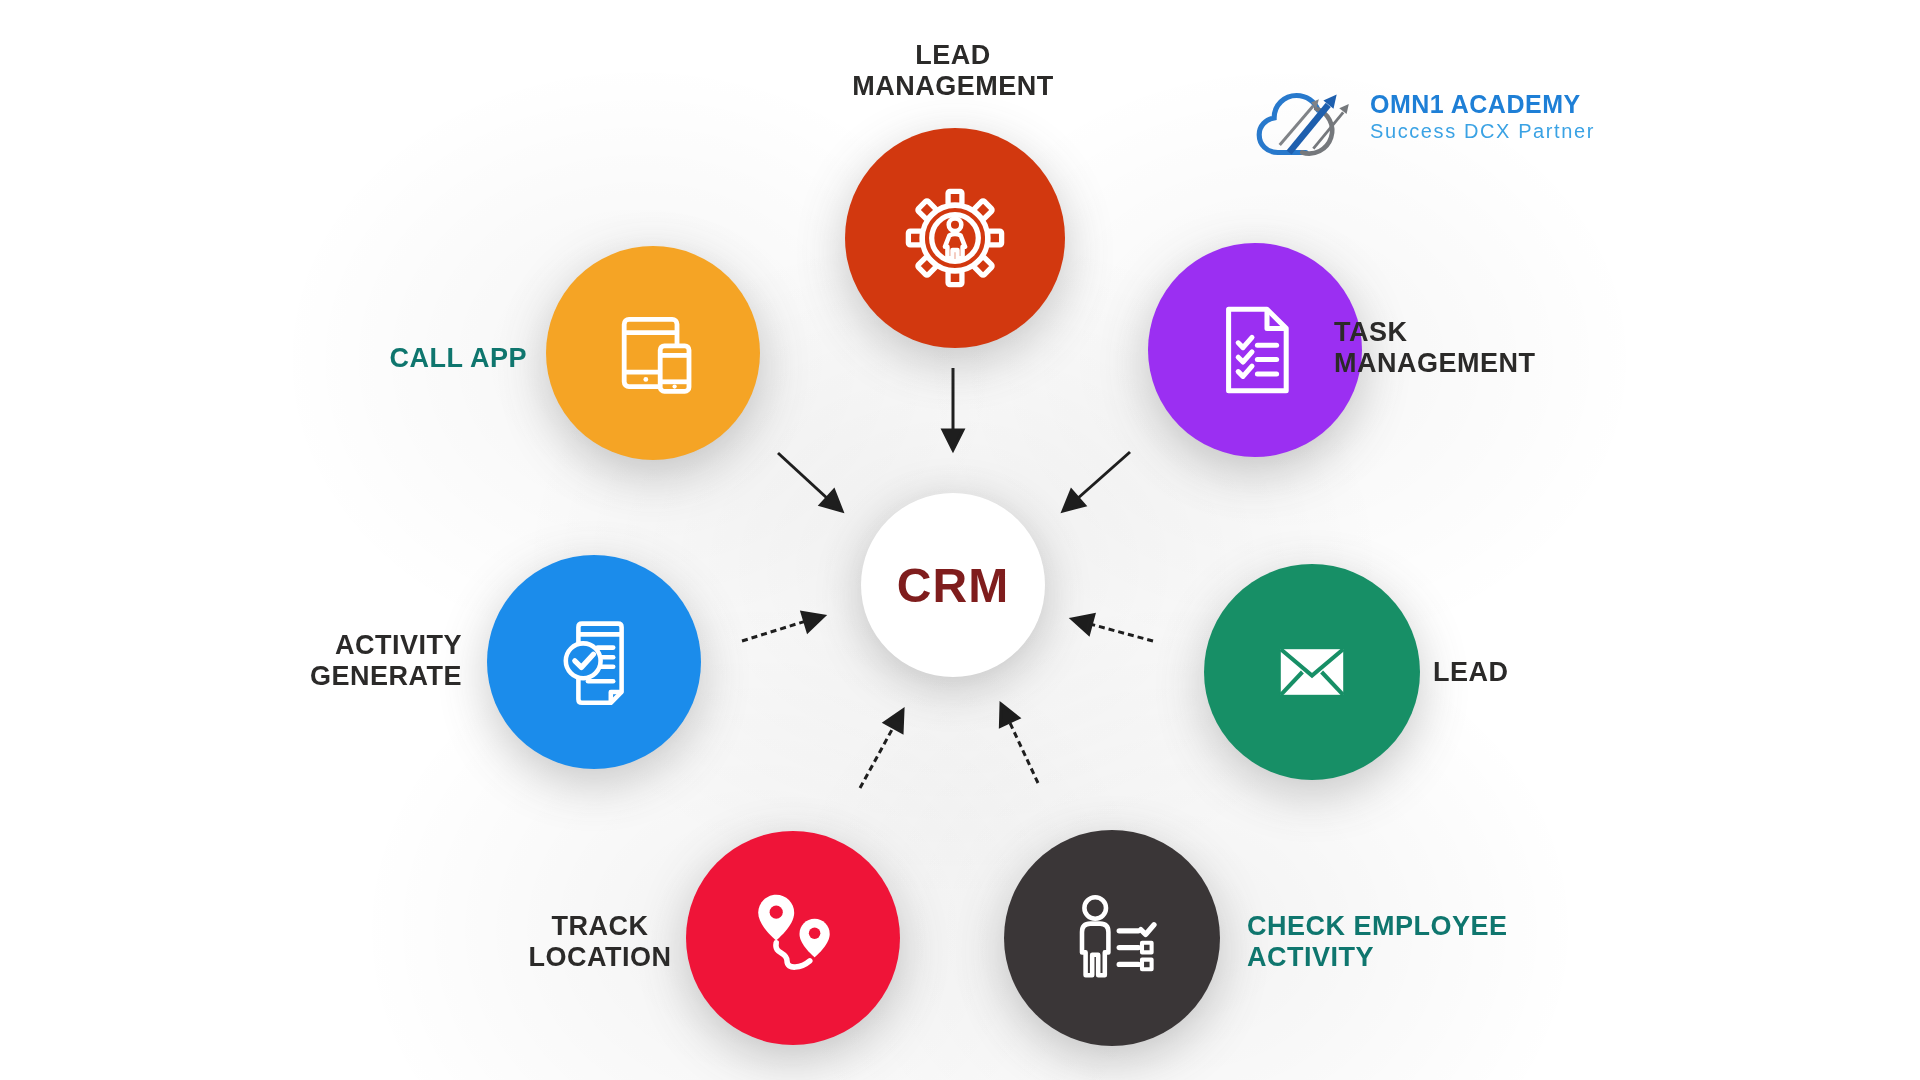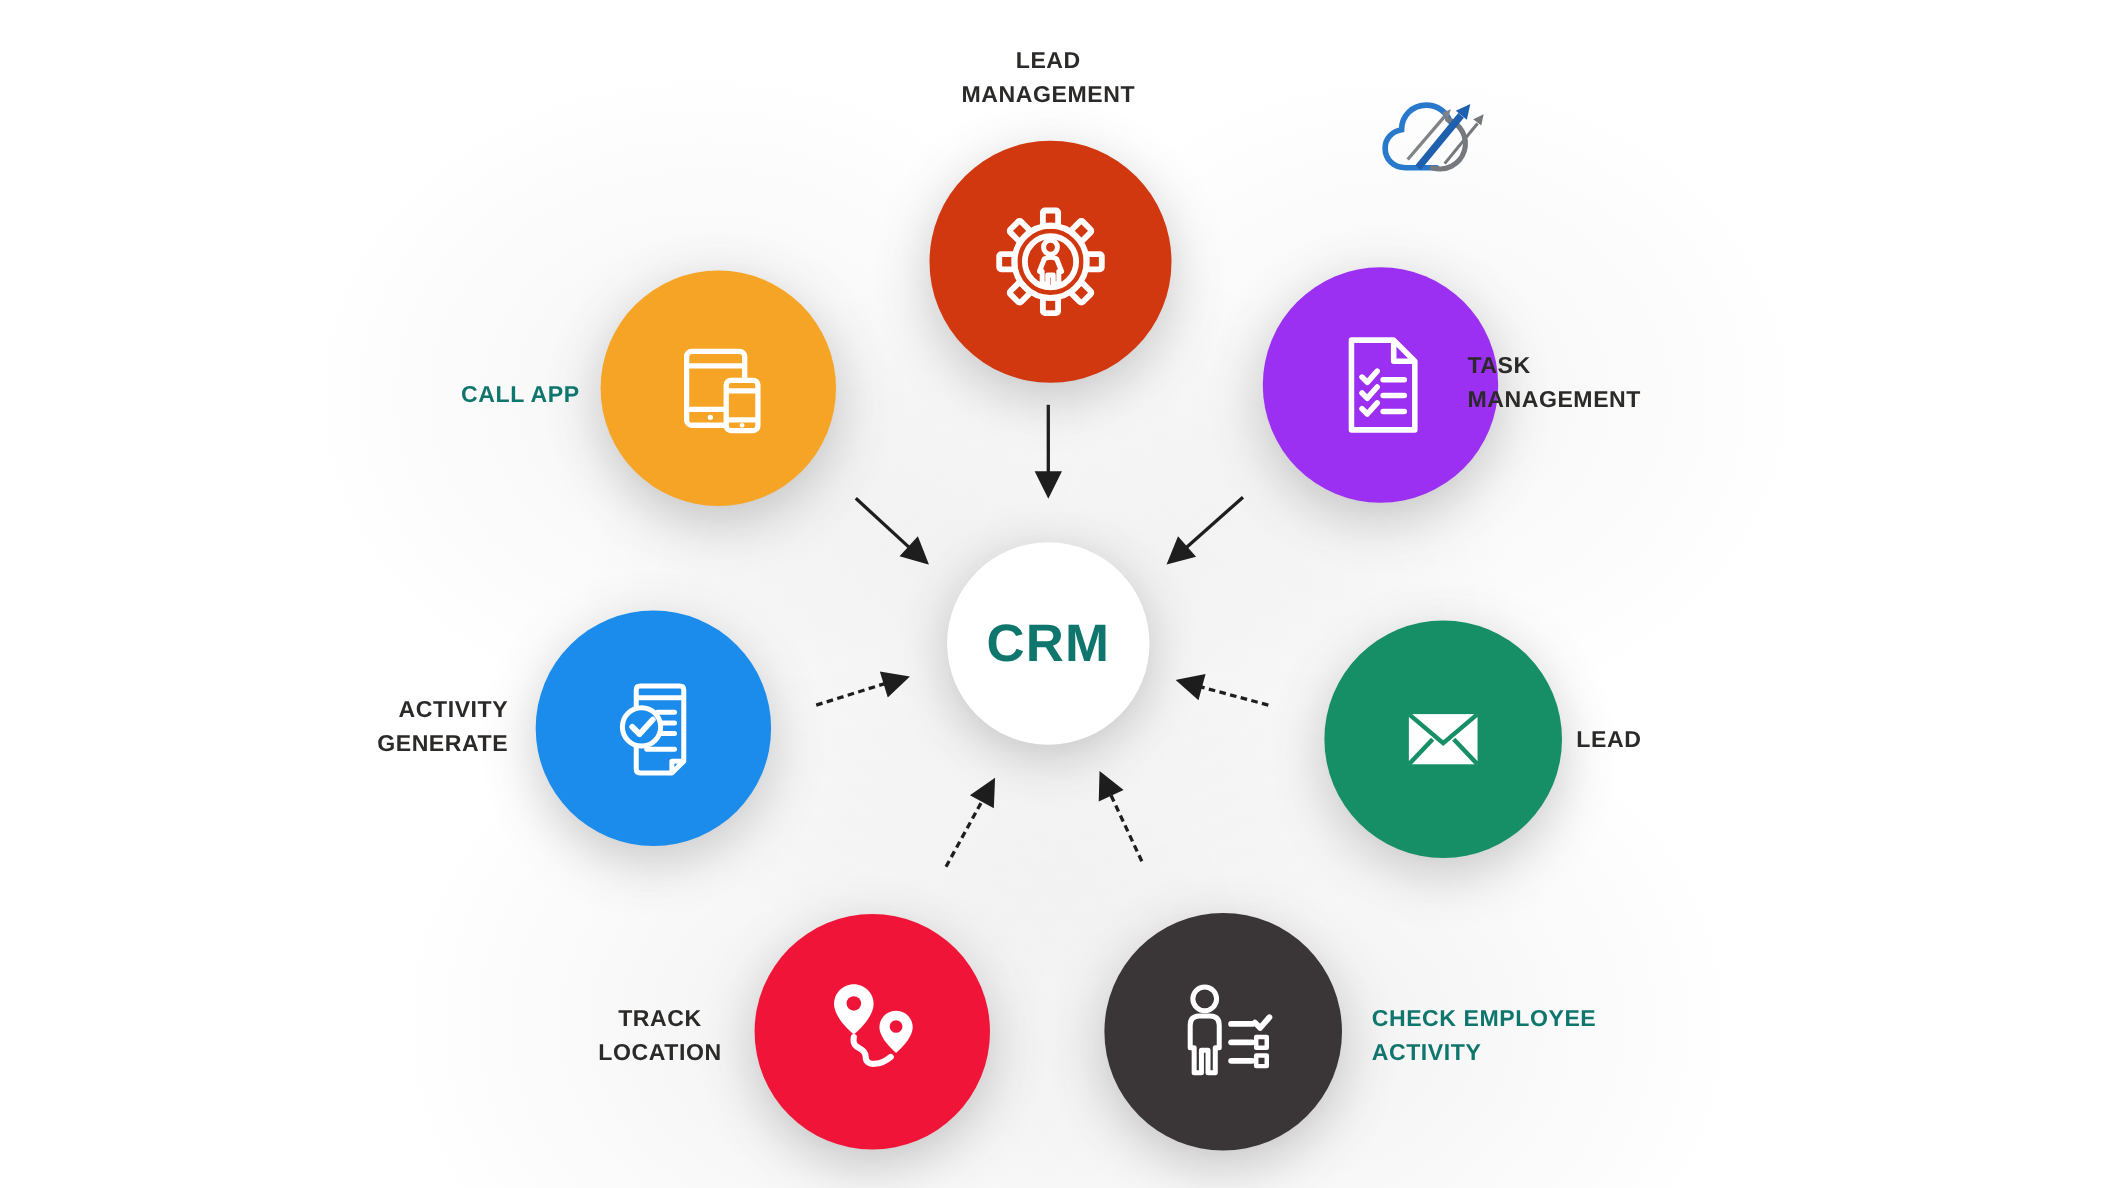--- a/index.html
+++ b/index.html
@@ -26,21 +26,21 @@
   .circle svg{display:block;}
   .center-circle{
     position:absolute;left:861px;top:493px;width:184px;height:184px;border-radius:50%;
     display:flex;align-items:center;justify-content:center;
     box-shadow:0 10px 45px rgba(70,70,70,0.28);
   }
   .center-circle span{
     font-size:48px;font-weight:700;letter-spacing:1px;
   }
   .node-label{
-    position:absolute;font-size:21px;font-weight:700;line-height:31px;
+    position:absolute;font-size:27px;font-weight:700;line-height:31px;
     letter-spacing:0.5px;white-space:pre-line;
   }
   .ta-c{text-align:center}.ta-r{text-align:right}.ta-l{text-align:left}
   #arrow-layer{position:absolute;left:0;top:0;pointer-events:none;}
   .logo{position:absolute;left:1248px;top:64px;width:430px;height:105px;display:flex;align-items:center;}
   .logo-text{margin-left:10px;}
   .logo-name{font-size:25px;font-weight:700;letter-spacing:0.5px;line-height:27px;}
   .logo-tagline{font-size:20px;font-weight:400;letter-spacing:1.6px;line-height:24px;margin-top:1px;}
 </style>
 </head>
@@ -55,20 +55,24 @@
 
     <line x1="34" y1="80" x2="70" y2="38" stroke="#808387" stroke-width="3.2"></line>
     <polygon points="76,31 67.5,34.5 73,41" fill="#808387"></polygon>
 
     <line x1="44" y1="88" x2="86" y2="37" stroke="#1e5fae" stroke-width="7"></line>
     <polygon points="95,26 91.6,41.2 80.8,32.4" fill="#1e5fae"></polygon>
 
     <line x1="70" y1="84" x2="102" y2="45" stroke="#75787c" stroke-width="3"></line>
     <polygon points="108,36 105.6,46.9 97.8,40.7" fill="#75787c"></polygon>
   </svg>
+  <div class="logo-text">
+    <div class="logo-name" style="color: rgb(30, 127, 214);">OMN1 ACADEMY</div>
+    <div class="logo-tagline" style="color: rgb(58, 162, 228);">Success DCX Partner</div>
+  </div>
 </div>
 
 <svg id="arrow-layer" width="1920" height="1080" style="color: rgb(30, 30, 30);">
   <g stroke="currentColor" stroke-width="3" fill="currentColor">
 
     <line x1="953" y1="368" x2="953" y2="432"></line>
     <polygon points="953,450 943,430 963,430"></polygon>
 
     <line x1="778" y1="453" x2="828" y2="499"></line>
     <polygon points="842,511 820.5,505 833.9,490.2"></polygon>
@@ -84,21 +88,21 @@
 
     <line x1="860" y1="788" x2="894" y2="726" stroke-dasharray="6 4"></line>
     <polygon points="903,710 902.1,732.3 884.6,722.7"></polygon>
 
     <line x1="1038" y1="783" x2="1010" y2="723" stroke-dasharray="6 4"></line>
     <polygon points="1001,704 1018.6,717.9 1000.4,726.3"></polygon>
   </g>
 </svg>
 
 <div class="center-circle" style="background: rgb(255, 255, 255);">
-  <span style="color: #0f766e;">CRM</span>
+  <span style="color: #7f1d1d;">CRM</span>
 </div>
 
 <div class="circle" style="left: 845px; top: 128px; width: 220px; height: 220px; background: rgb(210, 56, 15); color: rgb(210, 56, 15);">
   <svg width="126" height="126" viewBox="0 0 100 100">
     <g fill="none" stroke="#ffffff" stroke-width="4.2" stroke-linejoin="round">
       <rect x="44.5" y="13" width="11" height="11" rx="1.5"></rect>
       <rect x="44.5" y="13" width="11" height="11" rx="1.5" transform="rotate(45 50 50)"></rect>
       <rect x="44.5" y="13" width="11" height="11" rx="1.5" transform="rotate(90 50 50)"></rect>
       <rect x="44.5" y="13" width="11" height="11" rx="1.5" transform="rotate(135 50 50)"></rect>
       <rect x="44.5" y="13" width="11" height="11" rx="1.5" transform="rotate(180 50 50)"></rect>

